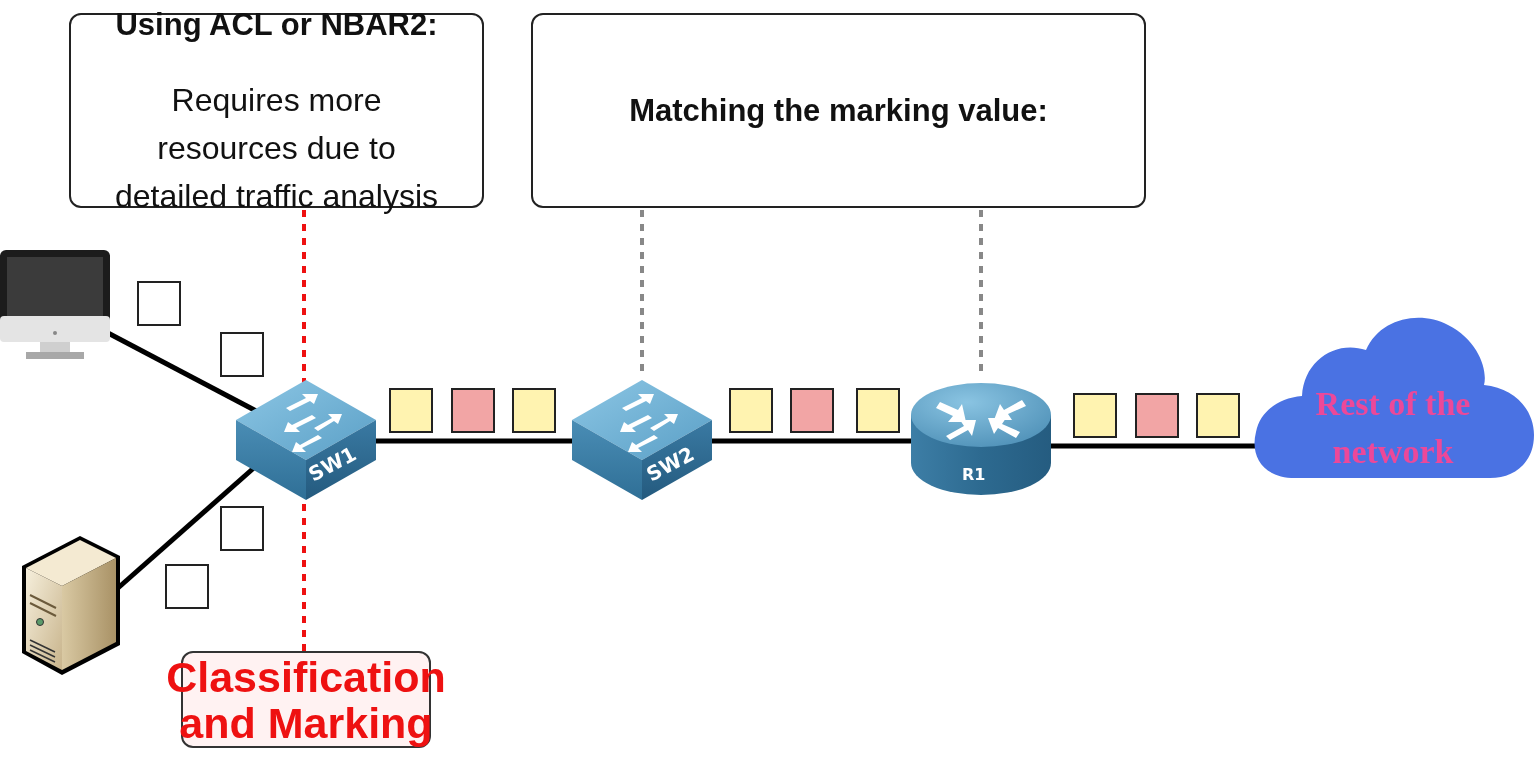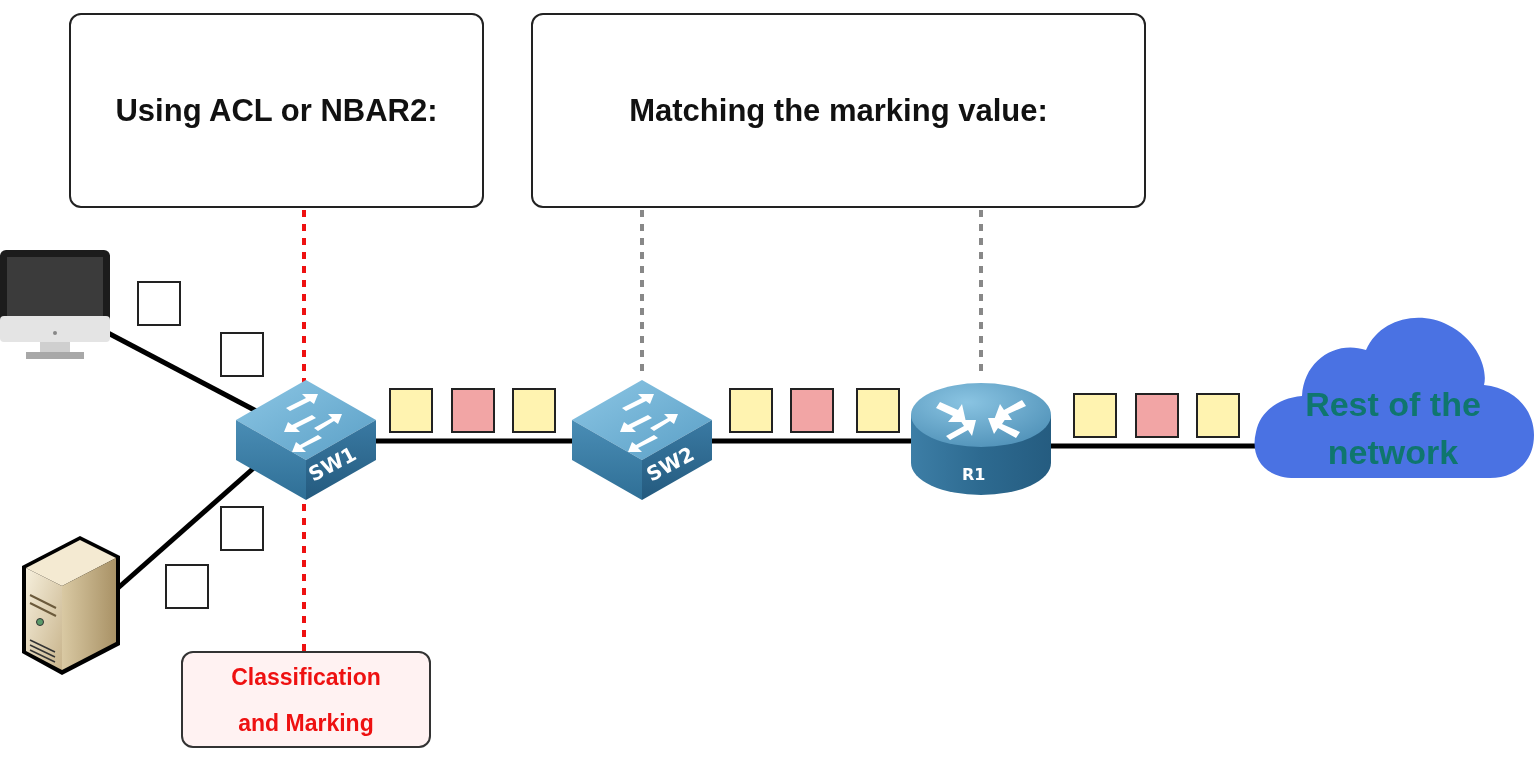--- a/index.html
+++ b/index.html
@@ -13,30 +13,30 @@
     justify-content: center; align-items: center;
   }
   .callout .title { font-weight: bold; font-size: 31px; line-height: 46px; white-space: nowrap; }
   .callout .body { font-size: 32px; line-height: 48px; white-space: pre-line; }
   #callout-acl { left: 69px; top: 13px; width: 415px; height: 195px; gap: 28px; }
   #callout-marking { left: 531px; top: 13px; width: 615px; height: 195px; text-align: right; }
   #callout-classification {
     left: 181px; top: 651px; width: 250px; height: 97px;
     background: #fff2f2; border-color: #333; color: #ee1111;
   }
-  #callout-classification .body { font-weight: bold; font-size: 23px; line-height: 46px; }
+  #callout-classification .body { font-weight: bold; font-size: 43px; line-height: 46px; }
   .device-label {
     position: absolute; color: #fff; font-weight: bold; font-family: "DejaVu Sans", sans-serif;
   }
   #sw1-label { left: 307px; top: 452px; font-size: 20px; transform: rotate(-28deg); }
   #sw2-label { left: 645px; top: 452px; font-size: 20px; transform: rotate(-28deg); }
   #r1-label { left: 962px; top: 465px; font-size: 16px; }
   #cloud-label {
     position: absolute; left: 1262px; top: 380px; width: 262px;
-    text-align: center; color: #0f766e; font-weight: bold; font-size: 34px; line-height: 48px;
+    text-align: center; color: #ec4899; font-weight: bold; font-size: 34px; line-height: 48px; font-family: Liberation Serif, serif;
   }
 </style>
 </head>
 <body>
 
 <svg id="diagram" width="1536" height="769" viewBox="0 0 1536 769">
   <defs>
     <linearGradient id="swTop" x1="0" y1="0" x2="1" y2="1">
       <stop offset="0" stop-color="#8cc6e4"></stop>
       <stop offset="1" stop-color="#5a9fc6"></stop>
@@ -153,20 +153,23 @@
   <rect x="791" y="389" width="42" height="43" fill="#f2a5a5" stroke="#222" stroke-width="2"></rect>
   <rect x="857" y="389" width="42" height="43" fill="#fff3b0" stroke="#222" stroke-width="2"></rect>
 
   <rect x="1074" y="394" width="42" height="43" fill="#fff3b0" stroke="#222" stroke-width="2"></rect>
   <rect x="1136" y="394" width="42" height="43" fill="#f2a5a5" stroke="#222" stroke-width="2"></rect>
   <rect x="1197" y="394" width="42" height="43" fill="#fff3b0" stroke="#222" stroke-width="2"></rect>
 </svg>
 
 <div id="callout-acl" class="callout">
   <div class="title">Using ACL or NBAR2:</div>
+  <div class="body">Requires more
+resources due to
+detailed traffic analysis</div>
 </div>
 
 <div id="callout-marking" class="callout">
   <div class="title">Matching the marking value:</div>
 </div>
 
 <div id="callout-classification" class="callout">
   <div class="body">Classification
 and Marking</div>
 </div>

